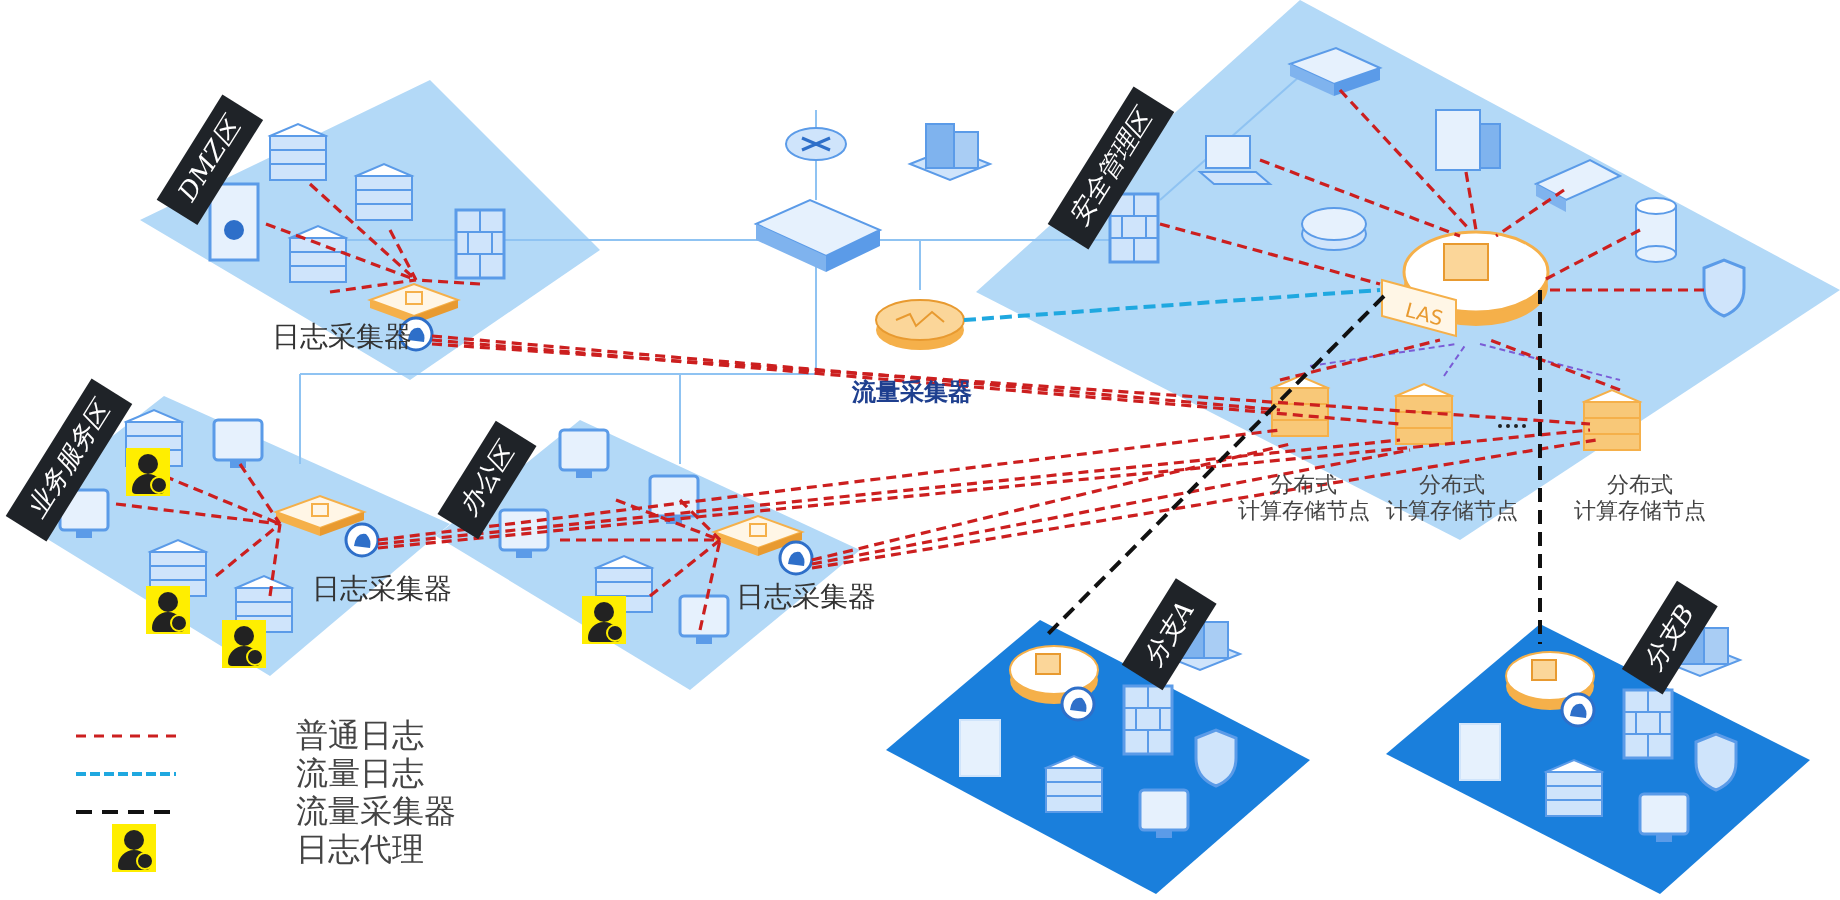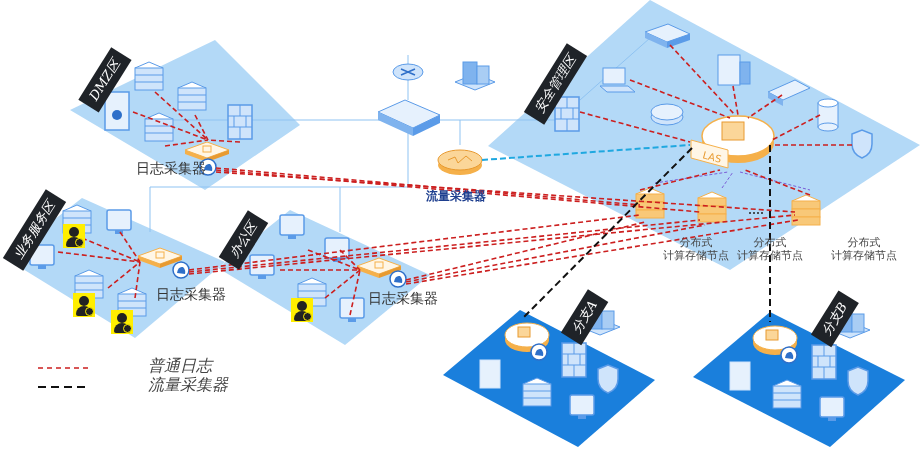--- a/index.html
+++ b/index.html
@@ -1,23 +1,23 @@
 <!DOCTYPE html>
 <html><head>
 <meta charset="utf-8">
 <style>
   html,body{margin:0;padding:0;background:#ffffff;}
   body{width:920px;height:450px;position:relative;overflow:hidden;font-family:"DejaVu Sans","Liberation Sans",sans-serif;}
   #stage{position:absolute;left:0;top:0;width:920px;height:450px;}
   .zone-tag{position:absolute;background:#1f2328;color:#fff;font-size:13px;padding:3px 8px;transform:rotate(-58deg);transform-origin:center;white-space:nowrap;font-family:"DejaVu Serif","Liberation Serif",serif;font-style:italic;}
   .lbl{position:absolute;font-size:14px;color:#333;white-space:nowrap;font-family:"DejaVu Serif","Liberation Serif",serif;}
-  .node-lbl{position:absolute;font-size:11px;color:#444;text-align:center;line-height:13px;font-family:"DejaVu Serif","Liberation Serif",serif;margin-left:44px;}
+  .node-lbl{position:absolute;font-size:11px;color:#444;text-align:center;line-height:13px;font-family:"DejaVu Serif","Liberation Serif",serif;}
   .flow-lbl{position:absolute;font-size:12px;color:#1e3f8f;font-weight:bold;white-space:nowrap;font-family:"DejaVu Serif","Liberation Serif",serif;}
   .legend{position:absolute;left:38px;top:358px;}
-  .legend-row{display:flex;align-items:flex-end;height:19px;font-style:italic;}
+  .legend-row{display:flex;align-items:flex-start;height:19px;}
   .legend-swatch{width:50px;height:19px;position:relative;}
   .legend-text{font-size:16px;color:#444;margin-left:60px;font-family:"DejaVu Serif","Liberation Serif",serif;}
   .agent-badge{position:absolute;width:22px;height:24px;background:#ffee00;}
   .agent-badge .head{position:absolute;left:6px;top:3px;width:10px;height:10px;border-radius:50%;background:#222;}
   .agent-badge .body{position:absolute;left:3px;top:13px;width:16px;height:10px;border-radius:8px 8px 2px 2px;background:#222;}
   .agent-badge .mark{position:absolute;right:1px;bottom:1px;width:7px;height:7px;border-radius:50%;border:1px solid #ffee00;background:#222;}
 </style>
 </head>
 <body>
 
@@ -313,18 +313,34 @@
 
 <div class="legend">
   <div class="legend-row">
     <div class="legend-swatch"><svg width="50" height="19">
             <line x1="0" y1="10" x2="50" y2="10" stroke="#cc1f1f" stroke-width="1.6" stroke-dasharray="5,4"></line>
           </svg></div>
     <span class="legend-text">普通日志</span>
   </div>
   <div class="legend-row">
     <div class="legend-swatch"><svg width="50" height="19">
+            <line x1="0" y1="10" x2="50" y2="10" stroke="#1fa8e0" stroke-width="2" stroke-dasharray="5,2"></line>
+          </svg></div>
+    <span class="legend-text">流量日志</span>
+  </div>
+  <div class="legend-row">
+    <div class="legend-swatch"><svg width="50" height="19">
             <line x1="0" y1="10" x2="50" y2="10" stroke="#111" stroke-width="2" stroke-dasharray="8,5"></line>
           </svg></div>
     <span class="legend-text">流量采集器</span>
   </div>
+  <div class="legend-row">
+    <div class="legend-swatch" style="position:relative;">
+      <div class="agent-badge" style="left:18px;top:-3px;">
+            <div class="head"></div>
+            <div class="body"></div>
+            <div class="mark"></div>
+          </div>
+    </div>
+    <span class="legend-text">日志代理</span>
+  </div>
 </div>
 </div>
 
 </body></html>

